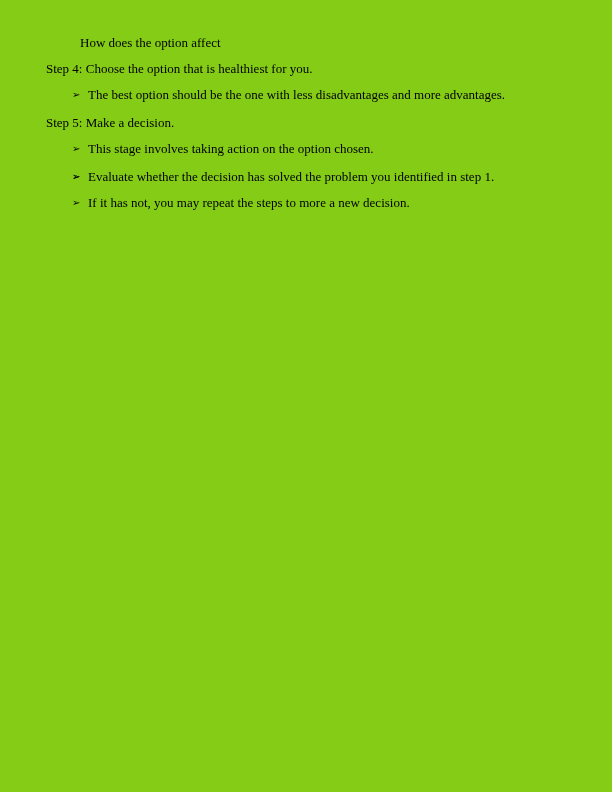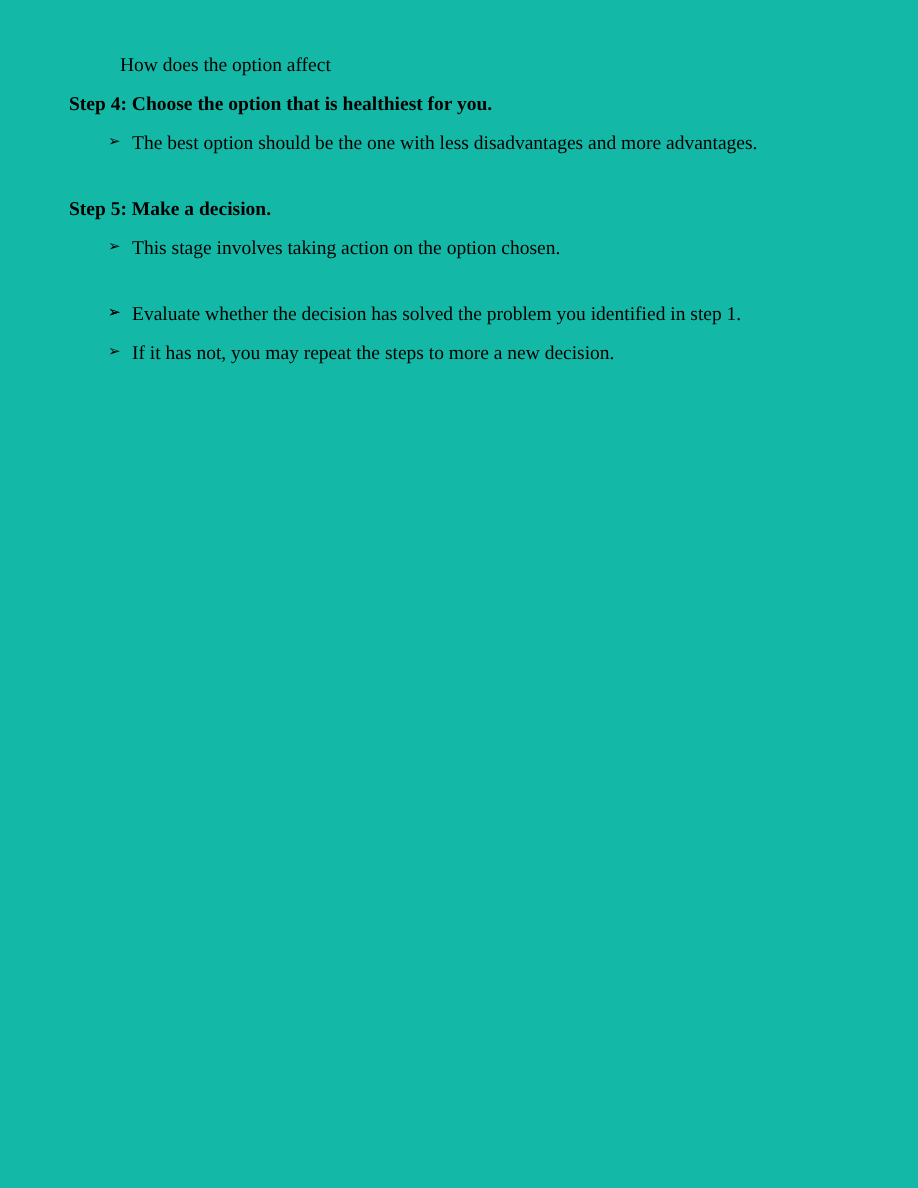--- a/index.html
+++ b/index.html
@@ -4,41 +4,41 @@
 <style>
   html, body {
     margin: 0;
     padding: 0;
     background: #ffffff;
   }
   .page {
     position: relative;
     width: 612px;
     height: 792px;
-    background: #14b8a6;
+    background: #84cc16;
     color: #000000;
     font-family: "Liberation Serif", "DejaVu Serif", serif;
     font-size: 13px;
     line-height: 26px;
     overflow: hidden;
     box-sizing: border-box;
     padding: 30px 36px 0 46px;
   }
   .line {
     white-space: nowrap;
   }
   .continuation .line {
     margin-left: 34px;   
   }
   .step-heading {
-    font-weight: bold;
+    font-weight: normal;
     white-space: nowrap;
   }
   .section + .section {
-    margin-top: 18px;
+    margin-top: 2px;
   }
   .bullet {
     position: relative;
     padding-left: 42px;  
   }
   .bullet .arrow {
     position: absolute;
     left: 26px;          
     top: 0;
     font-family: "DejaVu Sans", sans-serif;

